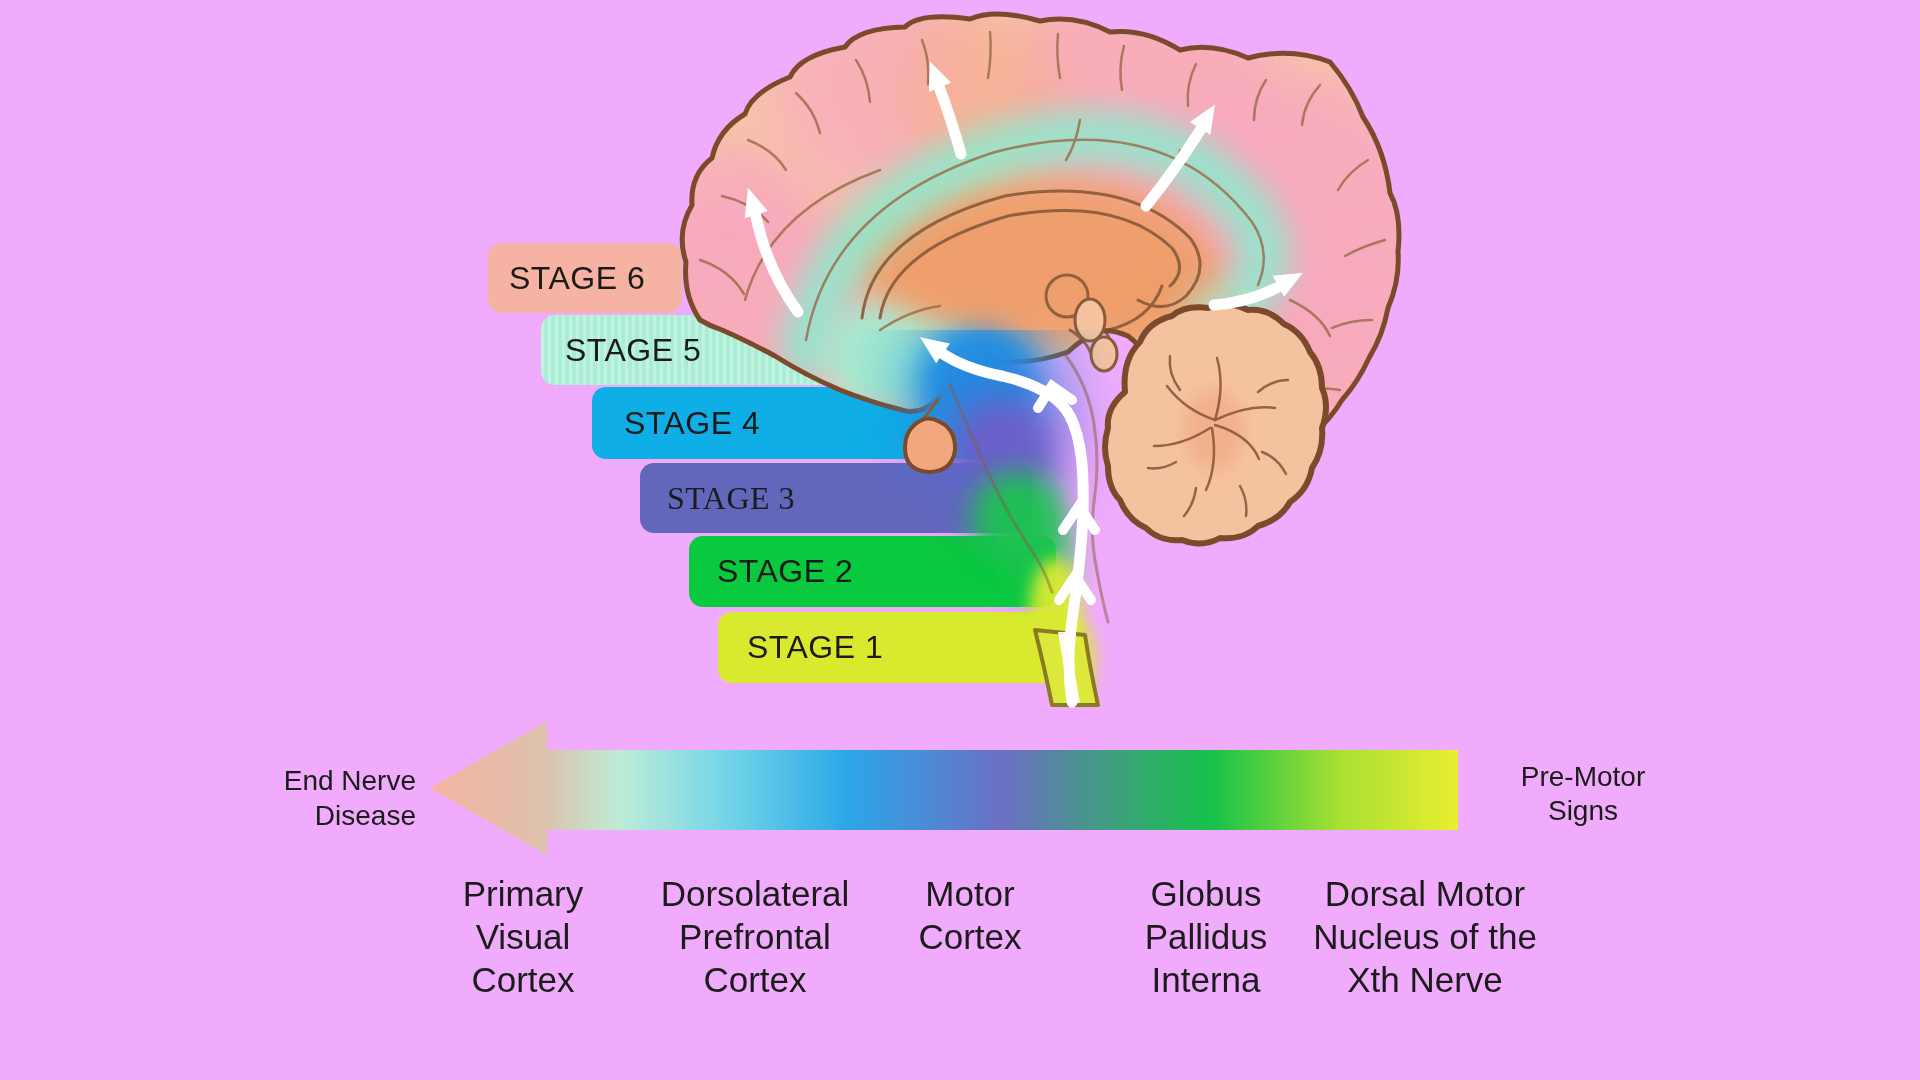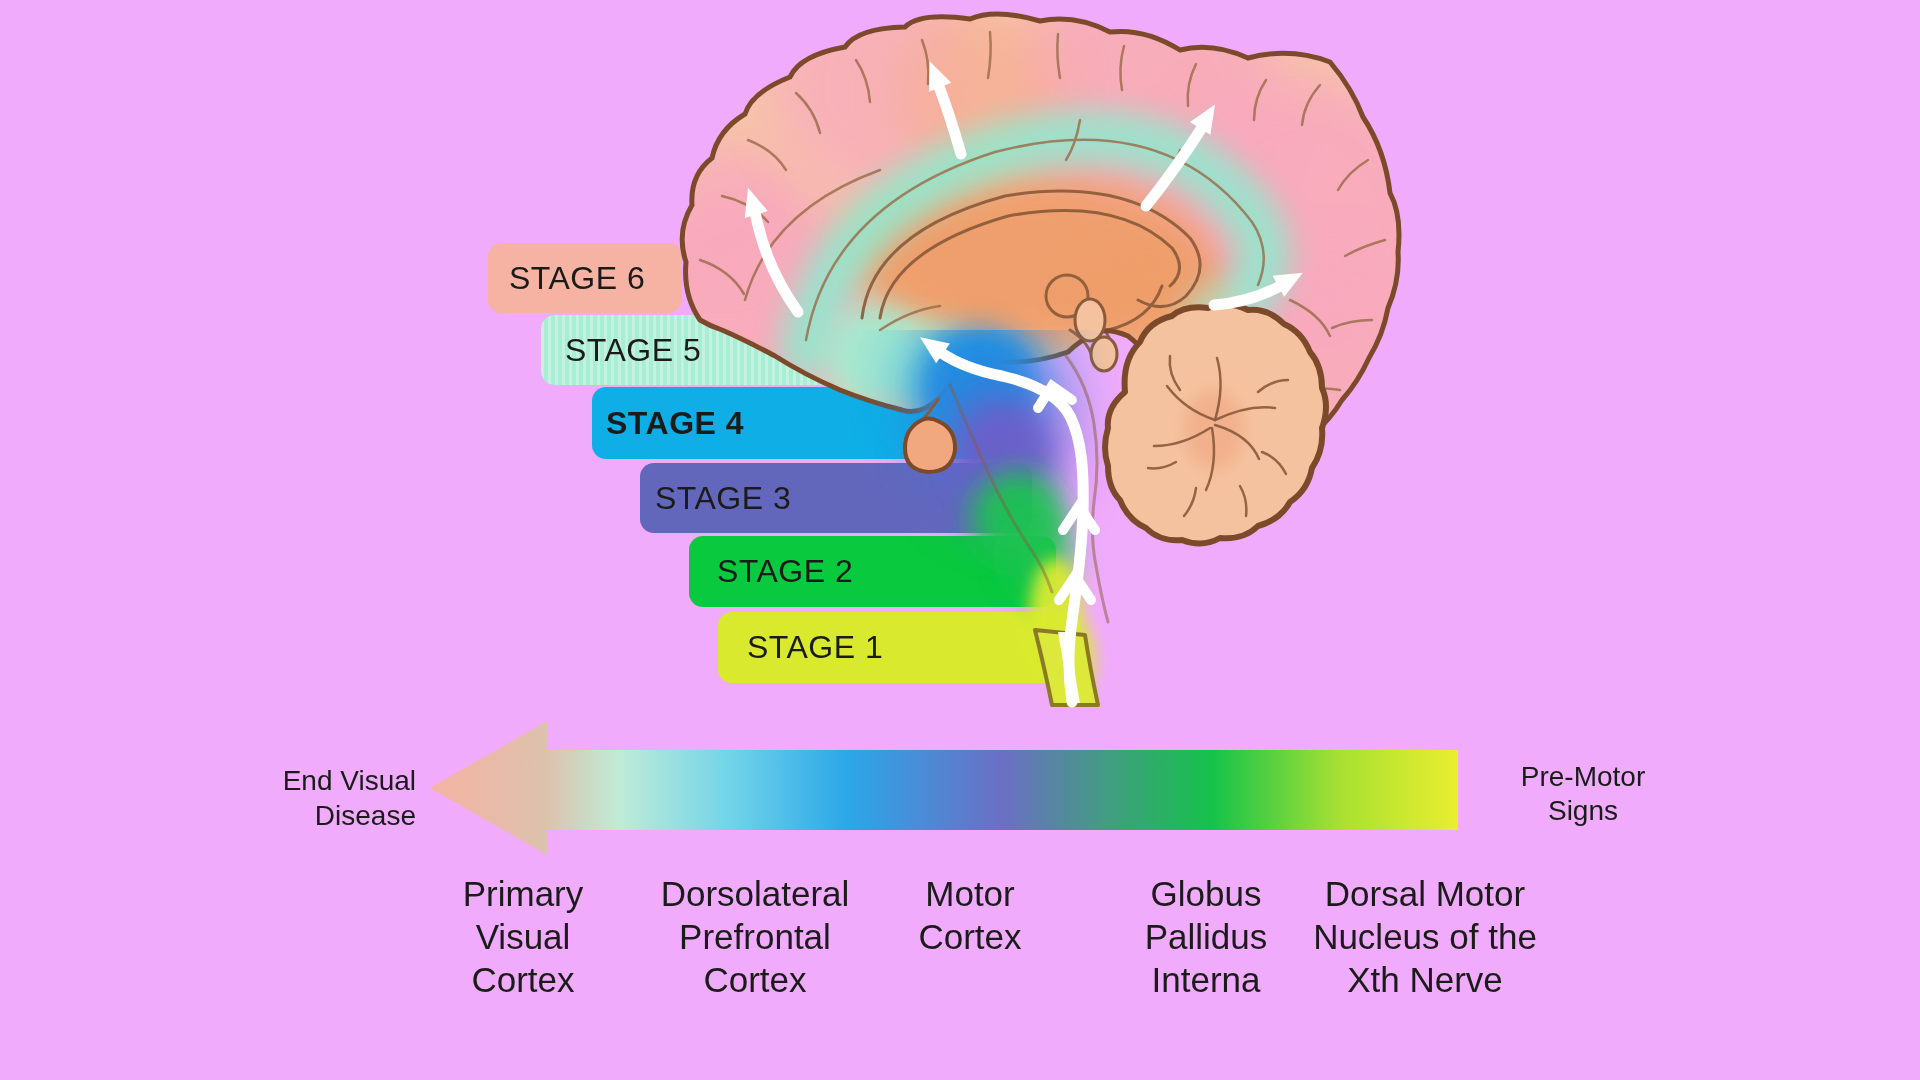--- a/index.html
+++ b/index.html
@@ -7,23 +7,23 @@
           font-family:"Liberation Sans","DejaVu Sans",sans-serif;}
   
   .bar{position:absolute;border-radius:14px;z-index:1;}
   .bar .bar-label{display:block;padding-left:27px;font-size:32px;color:#1b1b19;letter-spacing:0.5px;}
   .bar-s6{left:488px;top:243px;width:194px;height:70px;background:#F6B2A2;}
   .bar-s6 .bar-label{line-height:70px;padding-left:21px;}
   .bar-s5{left:541px;top:315px;width:322px;height:70px;background:#A9EED4;
           background-image:repeating-linear-gradient(90deg,rgba(255,255,255,.28) 0 3px,rgba(255,255,255,0) 3px 7px);}
   .bar-s5 .bar-label{line-height:70px;padding-left:24px;}
   .bar-s4{left:592px;top:387px;width:416px;height:72px;background:#0FAEE6;}
-  .bar-s4 .bar-label{line-height:72px;padding-left:14px;font-weight:bold;}
+  .bar-s4 .bar-label{line-height:72px;padding-left:32px;}
   .bar-s3{left:640px;top:463px;width:392px;height:70px;background:#6367BC;}
-  .bar-s3 .bar-label{line-height:70px;padding-left:15px;}
+  .bar-s3 .bar-label{line-height:70px;padding-left:27px;font-family:Liberation Serif, serif;}
   .bar-s2{left:689px;top:536px;width:367px;height:71px;background:#09C93E;}
   .bar-s2 .bar-label{line-height:71px;padding-left:28px;}
   .bar-s1{left:718px;top:612px;width:362px;height:71px;background:#D9EA2E;}
   .bar-s1 .bar-label{line-height:71px;padding-left:29px;}
   
   .art{position:absolute;left:0;top:0;z-index:2;pointer-events:none;}
   
   .labels{position:absolute;left:0;top:0;width:100%;height:100%;z-index:3;}
   .side-label{position:absolute;font-size:28px;line-height:35px;color:#1b1b19;}
   .side-label.end-stage{left:230px;top:763px;width:186px;text-align:right;}
@@ -239,21 +239,21 @@
       <polygon points="0,-17 12,11 -12,11" transform="translate(753,204) rotate(-17)"></polygon>
       <polygon points="0,-17 12,11 -12,11" transform="translate(936,77) rotate(-22)"></polygon>
       <polygon points="0,-17 12,11 -12,11" transform="translate(1206,119) rotate(32)"></polygon>
       <polygon points="0,-17 12,11 -12,11" transform="translate(1288,281) rotate(61)"></polygon>
       <polygon points="0,-17 12,11 -12,11" transform="translate(934,347) rotate(-55)"></polygon>
     </g>
   </svg>
 
   <div class="labels">
     <div class="side-label end-stage">
-      <span>End Visual</span><br>
+      <span>End Nerve</span><br>
       <span>Disease</span>
     </div>
     <div class="side-label pre-motor">
       <span>Pre-Motor</span><br>
       <span>Signs</span>
     </div>
 
     <div class="region-label region-0">
       <span>Primary</span>
       <span>Visual</span>

